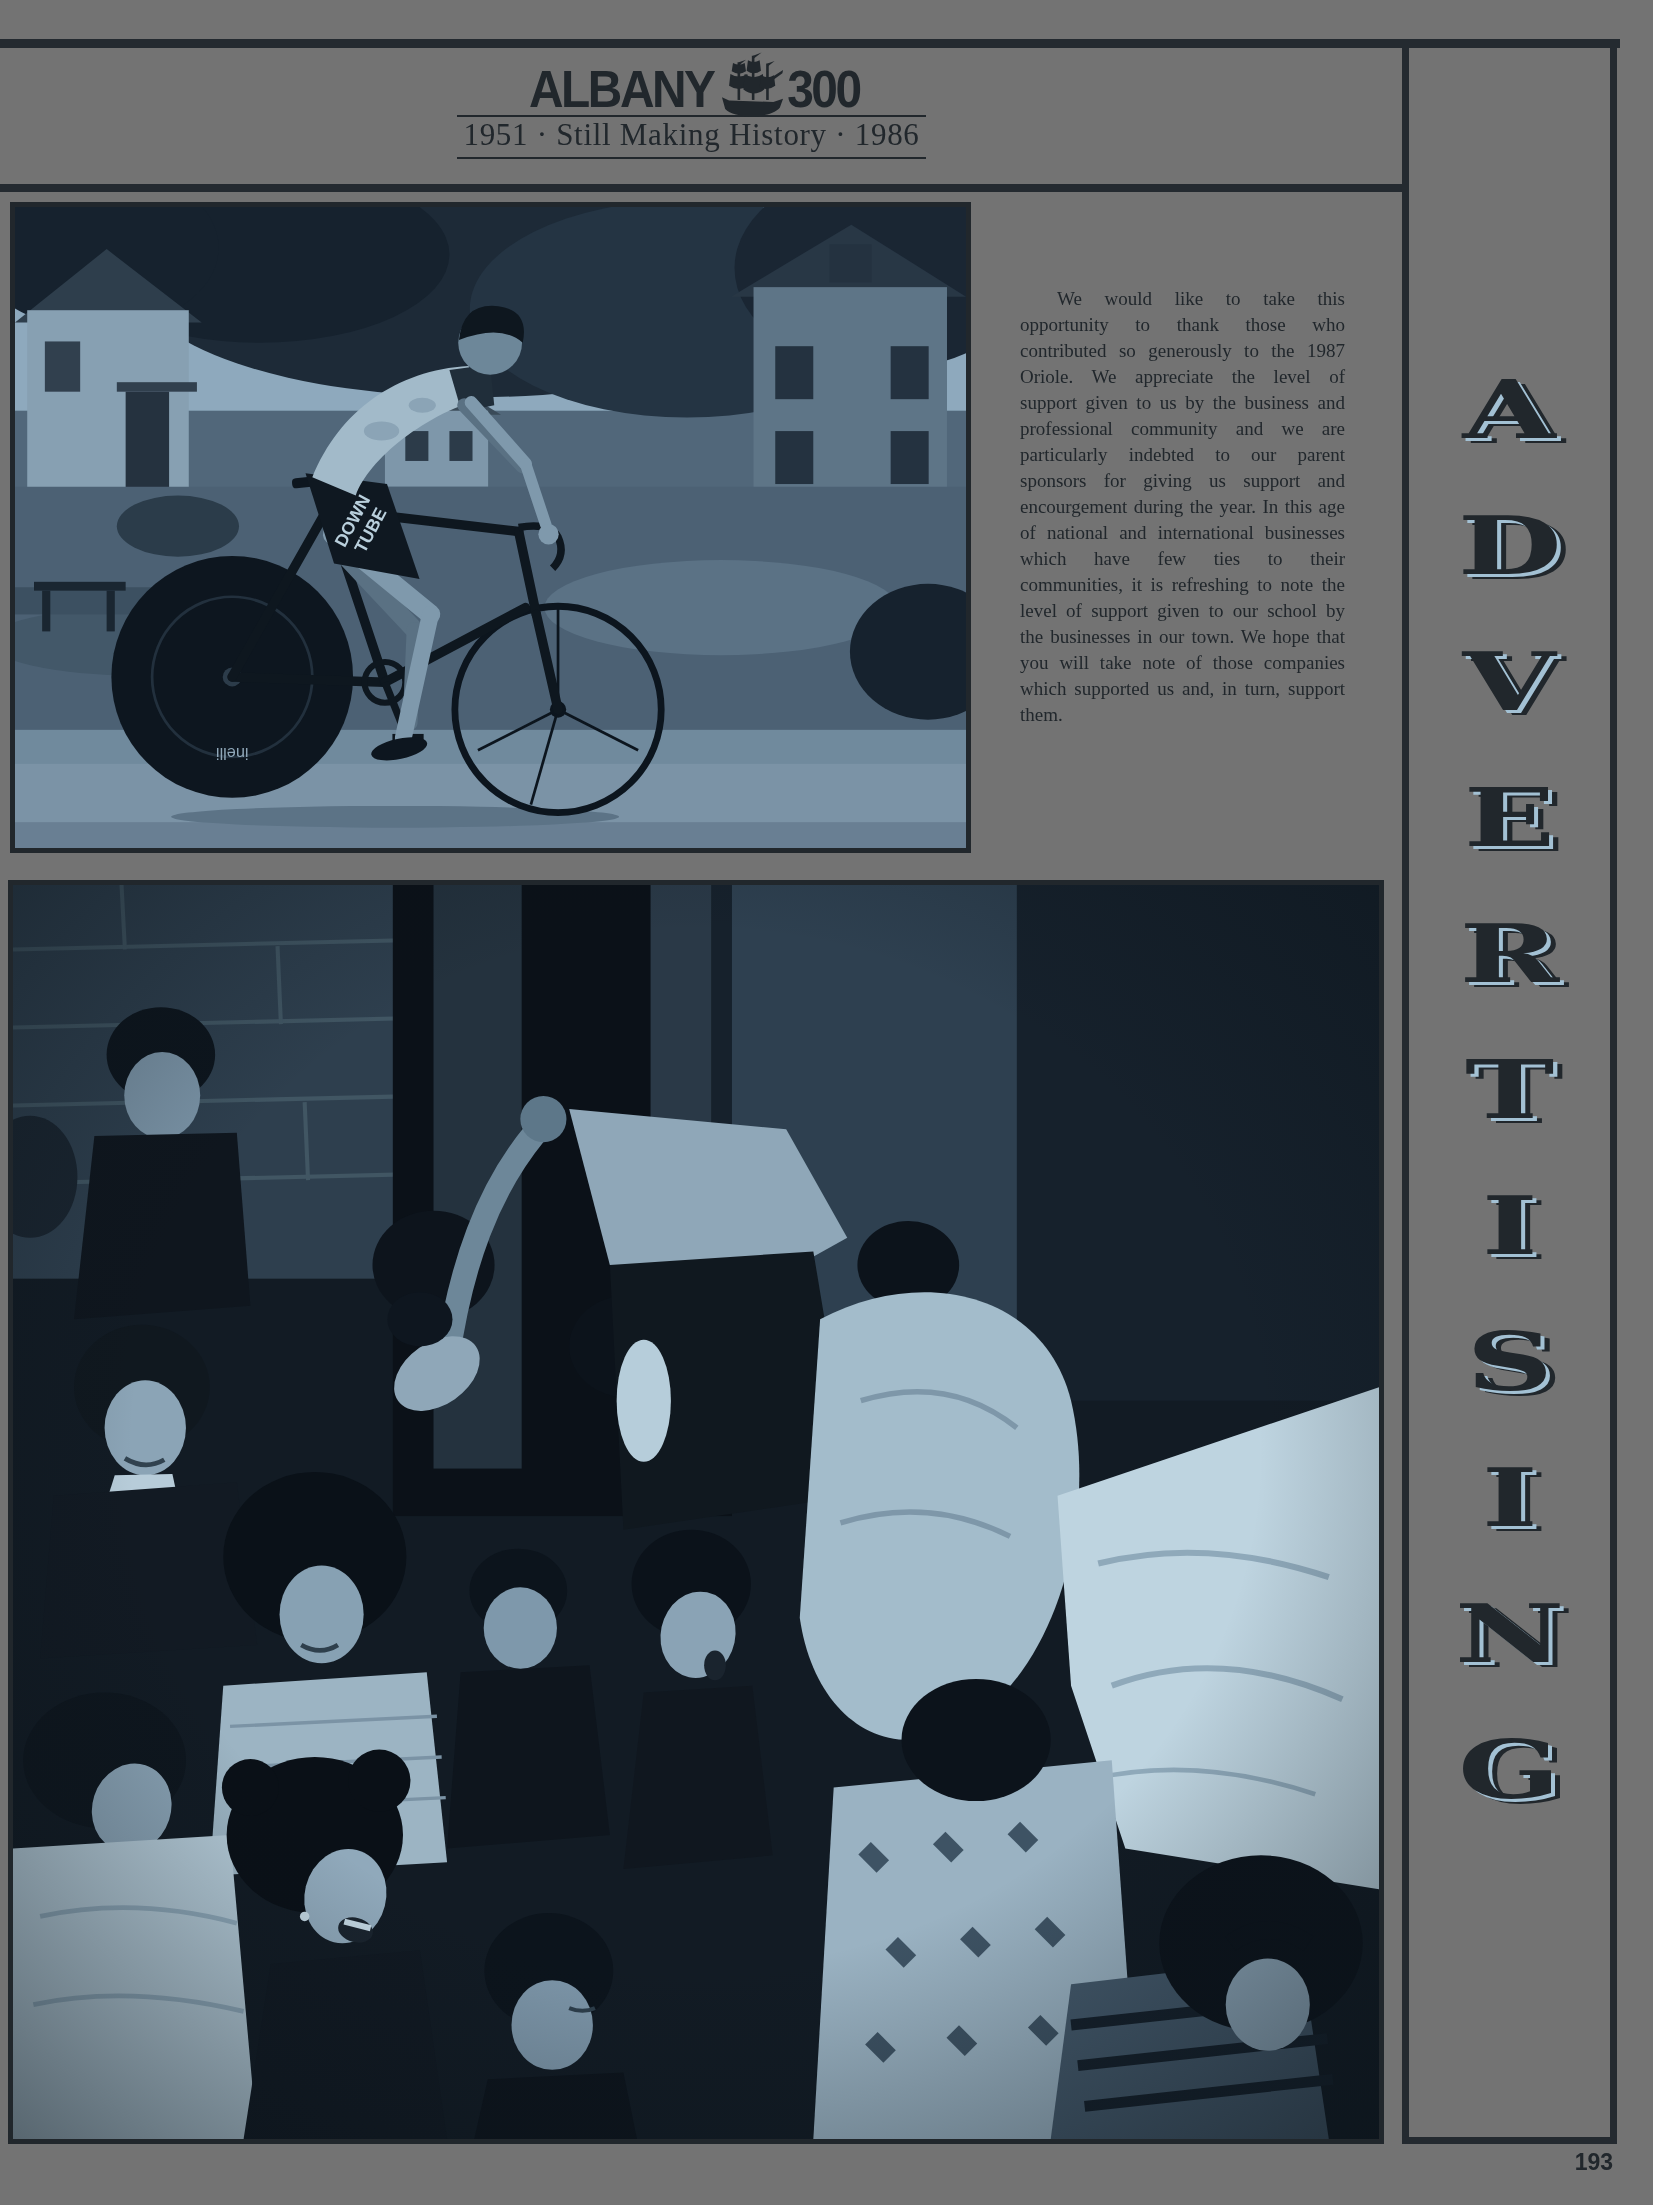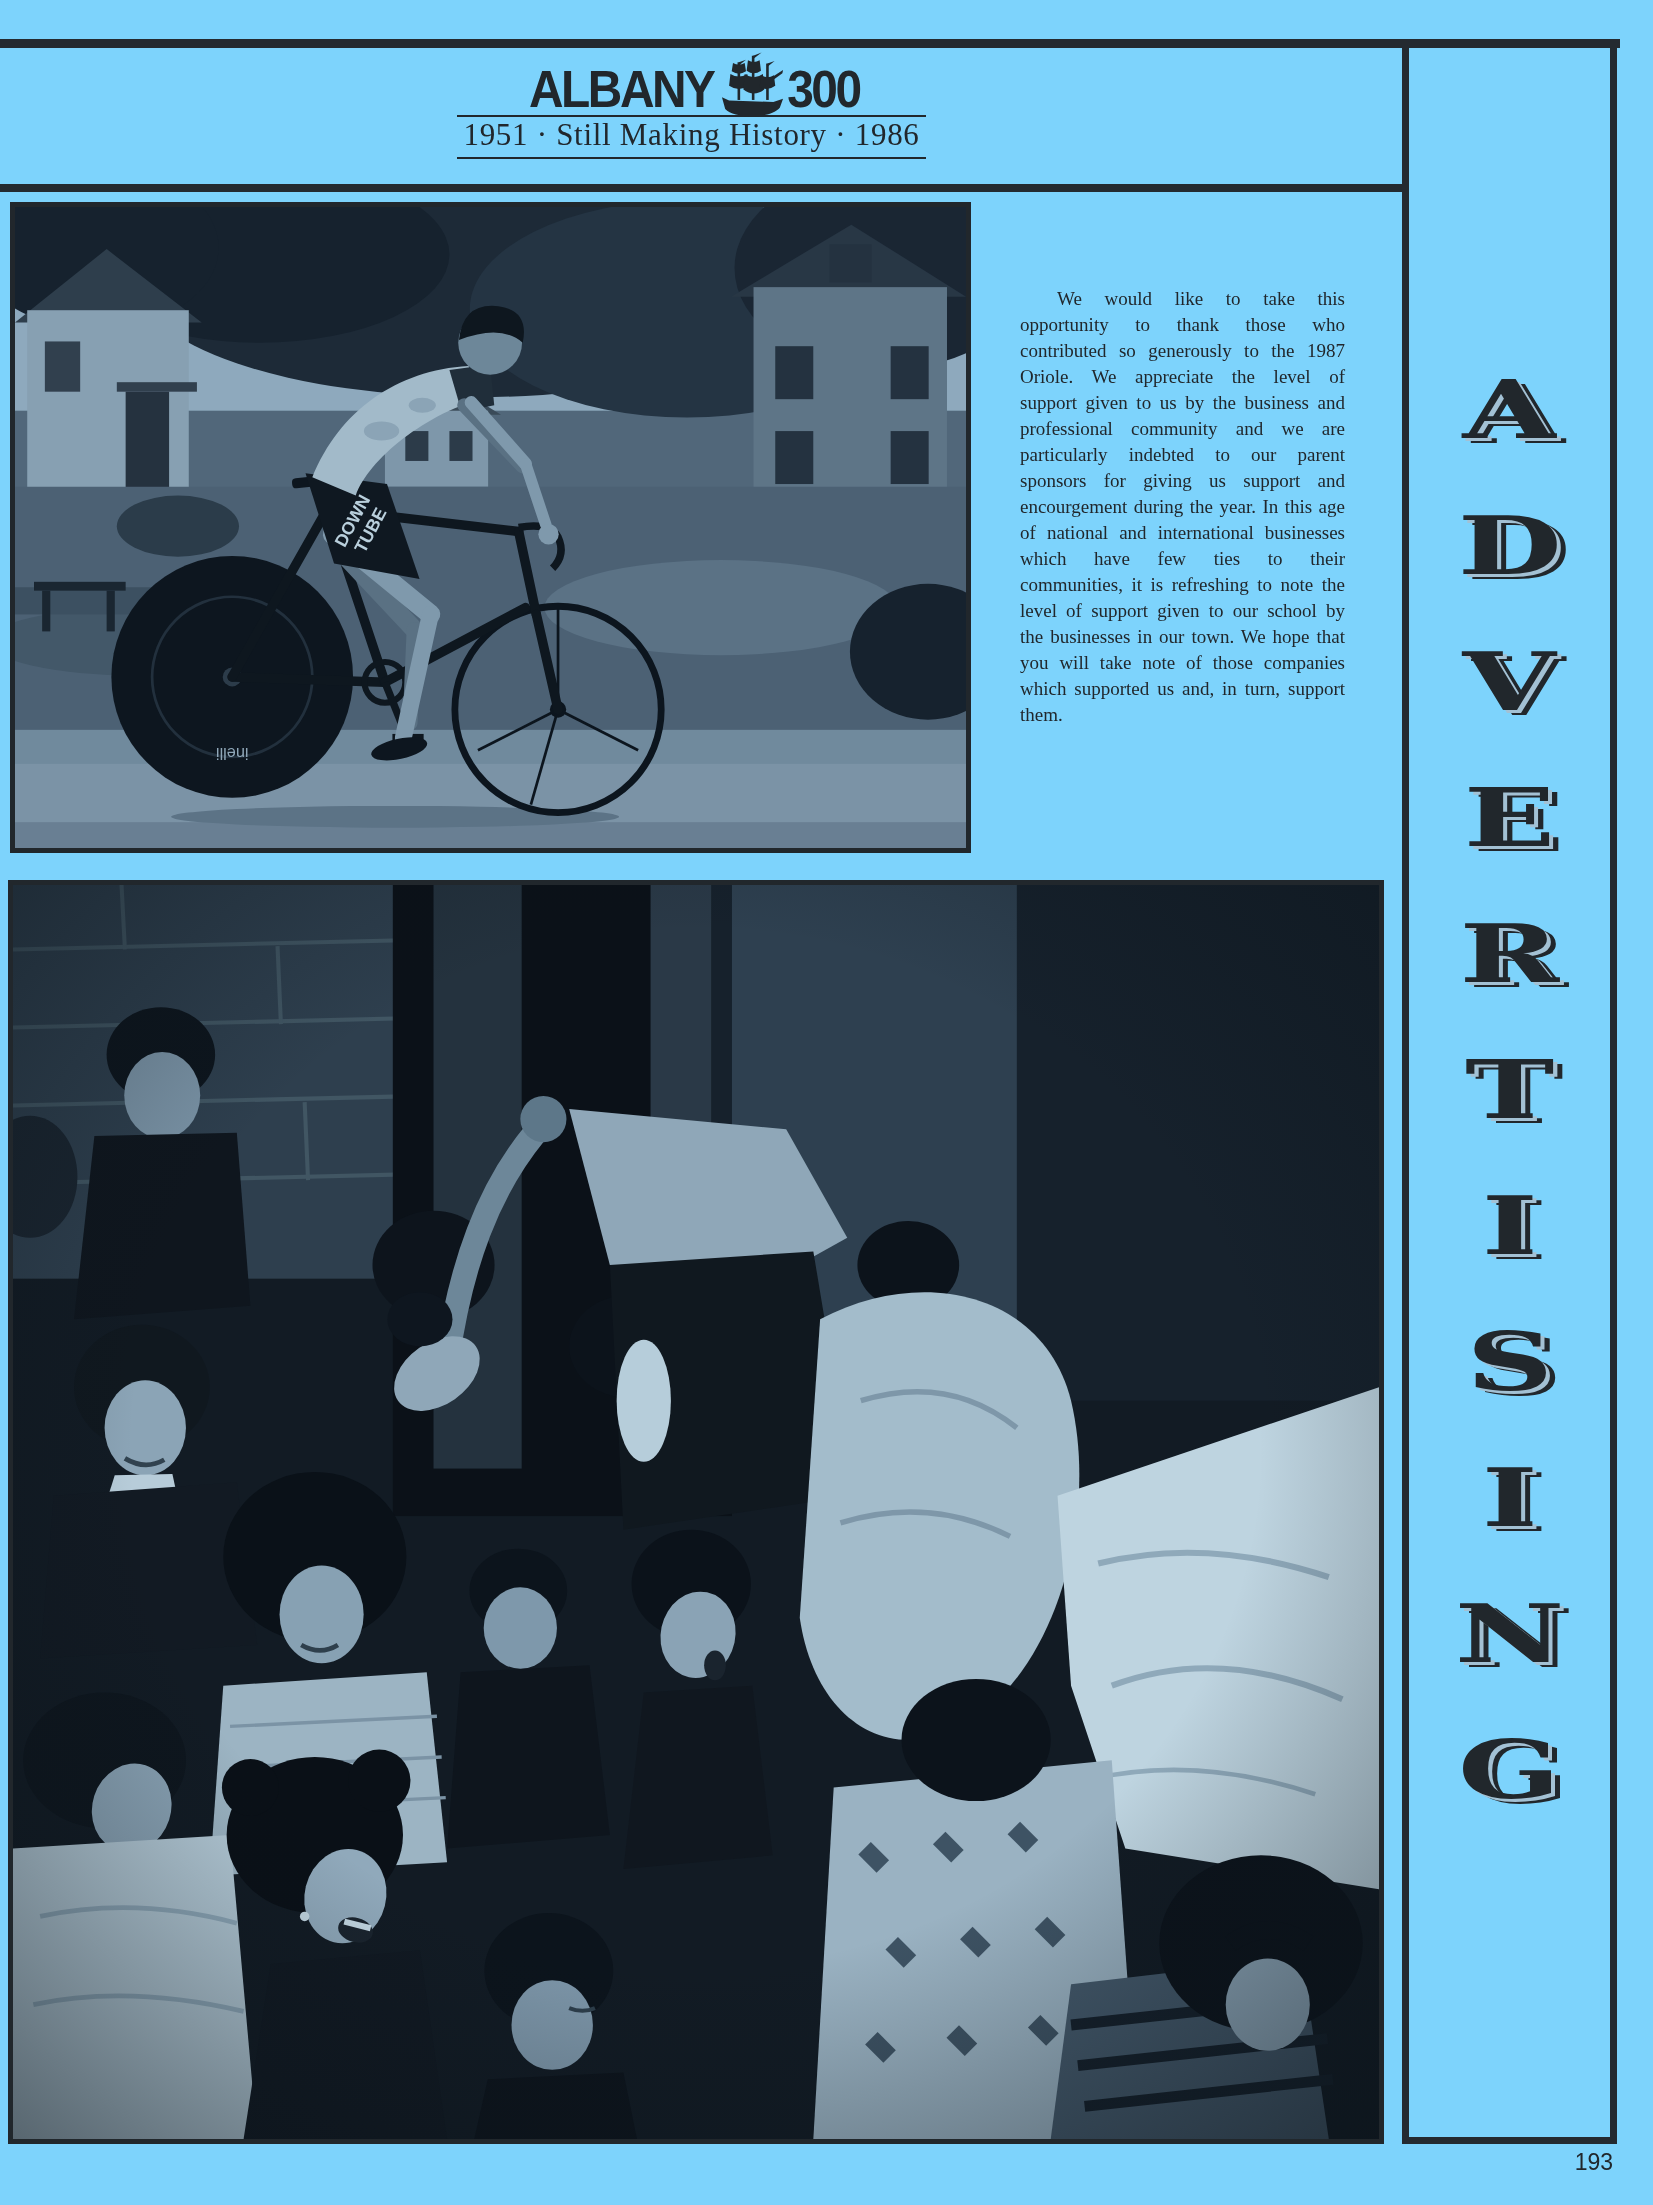--- a/index.html
+++ b/index.html
@@ -1,16 +1,16 @@
 <!DOCTYPE html>
 <html style="font-size:11px"><head>
 <meta charset="utf-8">
 <style>
   html,body{margin:0;padding:0;background:#a3c1d4;}
-  .page{position:relative;width:1653px;height:2205px;background:#7dd3fc;overflow:hidden;
+  .page{position:relative;width:1653px;height:2205px;background:#737373;overflow:hidden;
         font-family:"Liberation Serif",serif;color:#21272c;}
   .rule{position:absolute;background:#242a30;}
   .rule-top{left:0;top:39px;width:1620px;height:8.8px;}
   .rule-two{left:0;top:184px;width:1403px;height:7.5px;}
 
   
   .logo{position:absolute;left:434px;top:50px;width:515px;text-align:center;}
   .brand-row{display:flex;align-items:flex-end;justify-content:center;}
   .brand{font-family:"Liberation Sans",sans-serif;font-weight:bold;font-size:52px;
          line-height:1;letter-spacing:-2.7px;color:#21272c;transform:scaleX(.92);}
@@ -33,21 +33,21 @@
   
   .sidebar{position:absolute;left:1402px;top:39px;width:215px;height:2105px;
            border:7.5px solid #242a30;box-sizing:border-box;}
   .letters{height:100%;box-sizing:border-box;display:flex;flex-direction:column;
            align-items:center;padding-top:324px;gap:56px;}
   .adv-letter{font-family:"DejaVu Serif",serif;font-weight:700;font-size:80px;line-height:1;
               color:#21272c;transform:scaleX(1.5);
               text-shadow:2.7px 2.7px 0 #a3c1d4, 6.1px 5.4px 0 #21272c;}
 
   .page-number{position:absolute;left:1491px;top:2149px;width:122px;text-align:right;
-               font-family:"Liberation Sans",sans-serif;font-weight:normal;font-size:23px;color:#21272c;}
+               font-family:"Liberation Sans",sans-serif;font-weight:bold;font-size:23px;color:#21272c;}
 </style>
 </head>
 <body>
 
 <div class="page">
 
   <div class="rule rule-top"></div>
   <div class="rule rule-two"></div>
 
   <header class="logo">

